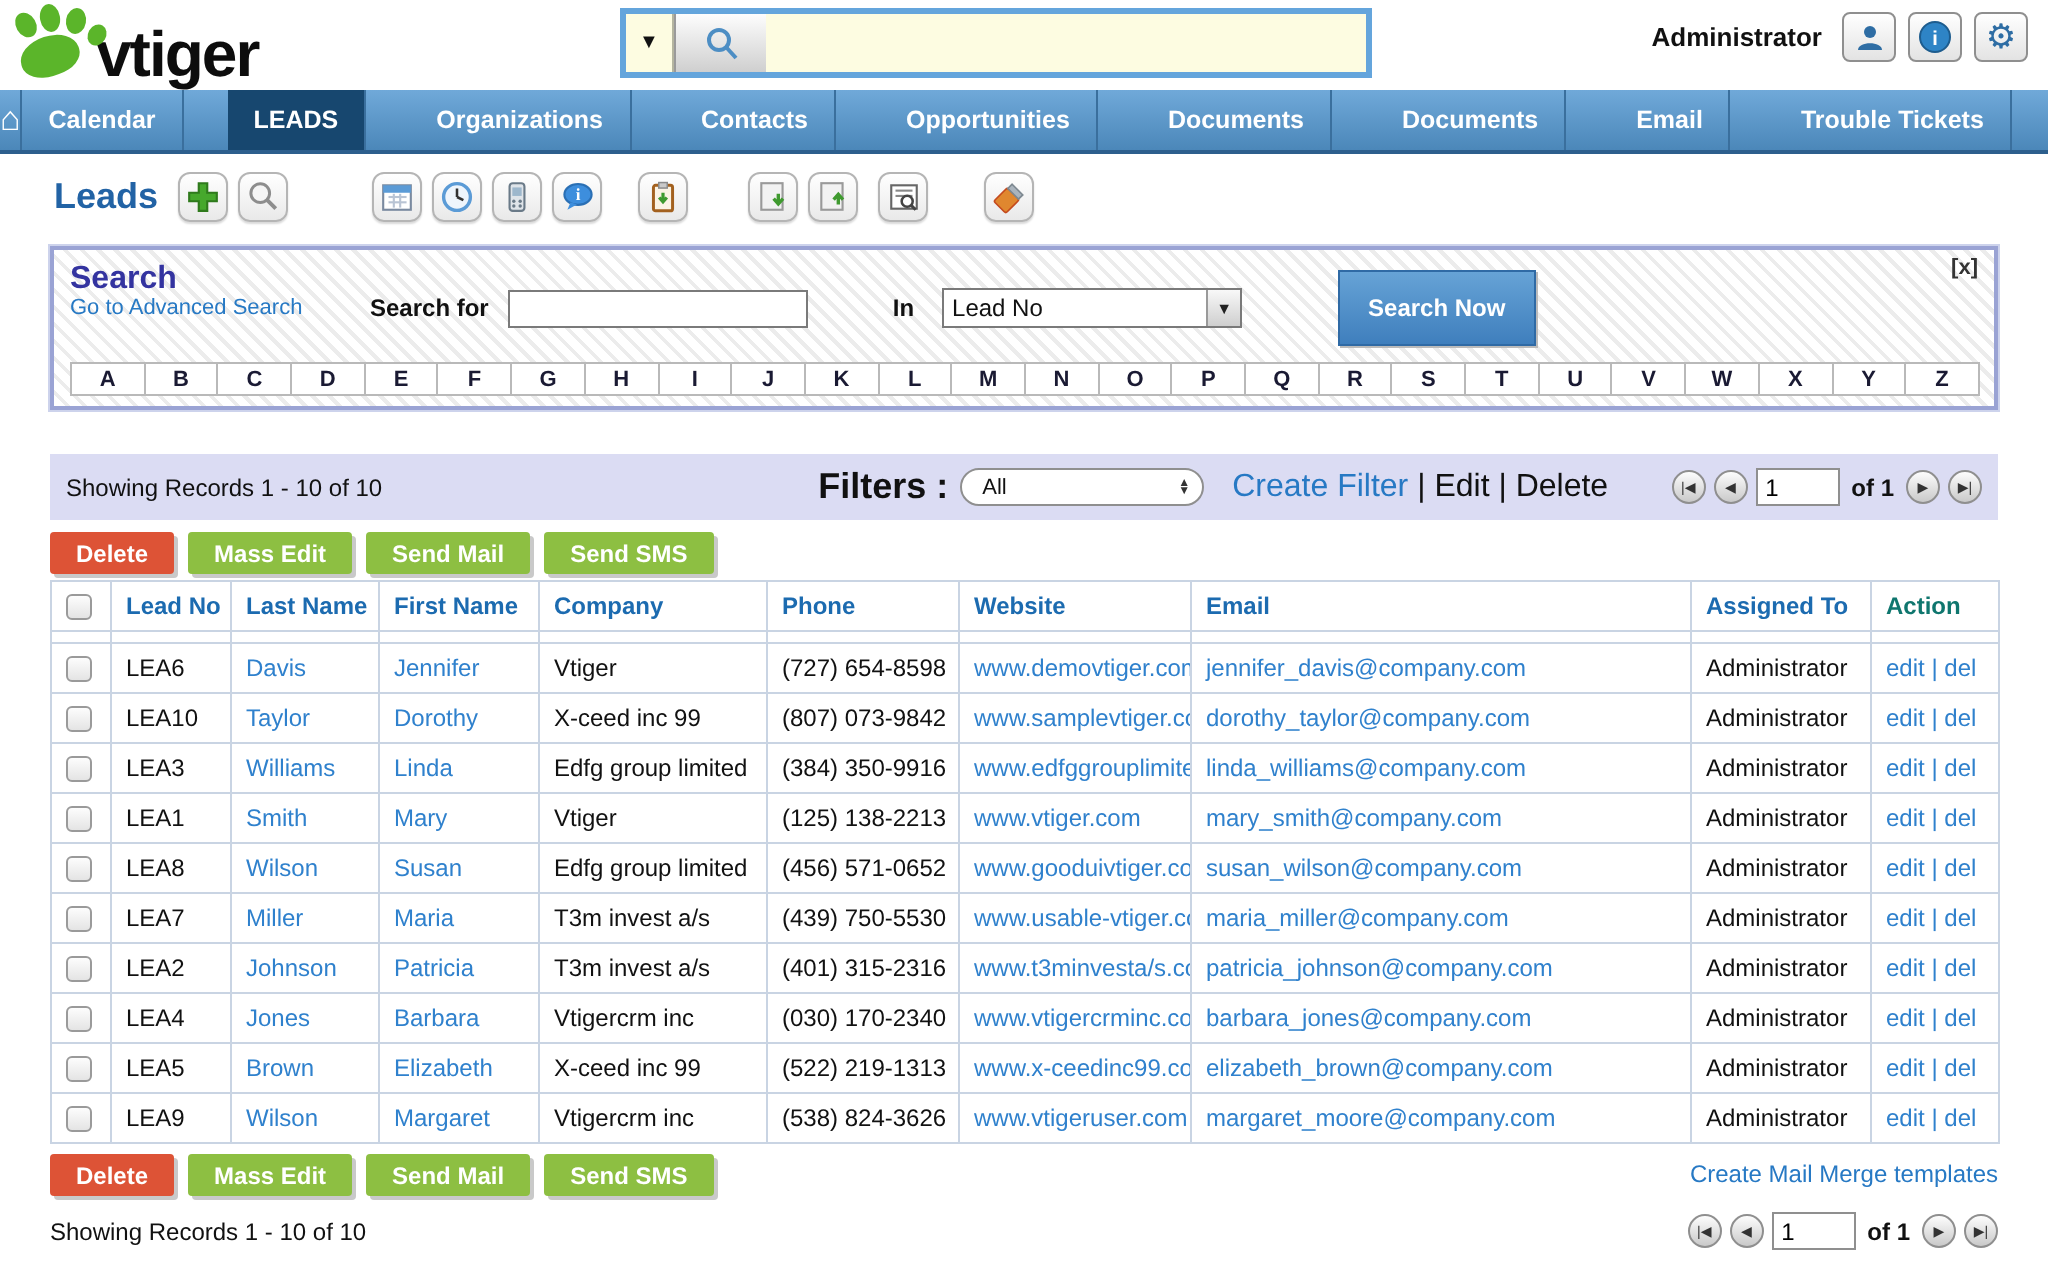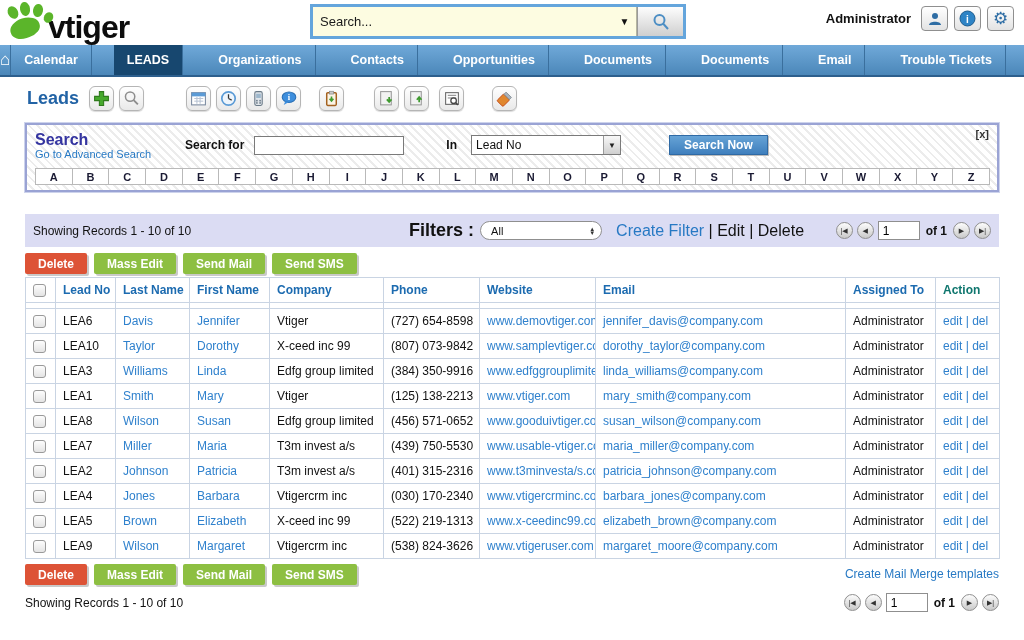--- a/index.html
+++ b/index.html
@@ -45,21 +45,21 @@
   .sp-row { display:flex; align-items:flex-start; }
   .sp-title-block { width:150px; }
   .sp-title { font-size:16px; font-weight:bold; color:#3434a0; line-height:17px; }
   .sp-adv { font-size:11px; color:#2779c4; cursor:pointer; }
   .sp-form { display:flex; align-items:center; margin-top:4px; }
   .sp-label { font-size:12px; font-weight:bold; color:#111; }
   .sp-input { width:150px; height:19px; border:1px solid #7a7a7a; background:#fff; margin-left:10px; }
   .sp-in-label { margin-left:42px; }
   .sp-select { width:150px; height:20px; border:1px solid #7a7a7a; background:#fff; margin-left:14px; display:flex; align-items:center; font-size:12px; color:#111; padding-left:4px; cursor:pointer; }
   .sp-select .dd { margin-left:auto; width:17px; height:18px; background:linear-gradient(#f8f8f8,#cfcfcf); border-left:1px solid #9a9a9a; display:flex; align-items:center; justify-content:center; font-size:8px; color:#222; }
-  .search-now { margin-left:48px; height:20px; padding:0 14px; background:linear-gradient(#66a3d6,#3f7fbd); border:1px solid #2f6aa5; color:#fff; font-size:12px; font-weight:bold; display:flex; align-items:center; cursor:pointer; box-shadow:1px 1px 0 #bbb; }
+  .search-now { margin-left:48px; height:38px; padding:0 14px; background:linear-gradient(#66a3d6,#3f7fbd); border:1px solid #2f6aa5; color:#fff; font-size:12px; font-weight:bold; display:flex; align-items:center; cursor:pointer; box-shadow:1px 1px 0 #bbb; }
   .sp-close { position:absolute; right:8px; top:3px; font-size:11px; font-weight:bold; color:#333; cursor:pointer; }
   .alpha-row { display:flex; margin-top:8px; }
   .alpha-cell { flex:1; height:17px; background:#fff; border:1px solid #b9b9b9; margin-right:-1px; display:flex; align-items:center; justify-content:center; font-size:11px; font-weight:bold; color:#1a1a33; cursor:pointer; }
 
   
   .filter-bar { margin:22px 25px 0 25px; height:33px; background:#dbdcf3; display:flex; align-items:center; padding:0 8px; }
   .showing { font-size:12px; color:#111; }
   .filters-label { font-size:18px; font-weight:bold; color:#111; margin-left:218px; }
   .pill-select { width:122px; height:19px; background:#fff; border:1px solid #8f8f8f; border-radius:10px; display:flex; align-items:center; font-size:11px; color:#111; padding:0 6px 0 10px; margin-left:6px; cursor:pointer; }
   .filter-links { font-size:16px; margin-left:14px; color:#111; }
@@ -103,21 +103,20 @@
     <div class="paw">
       <div class="pad"></div>
         <div class="t t1"></div>
         <div class="t t2"></div>
         <div class="t t3"></div>
         <div class="t t4"></div>
     </div>
     <div class="logo-text">vtiger</div>
   </div>
   <div class="searchbox">
-    <div class="sb-input">Search...</div>
     <div class="sb-arrow">▼</div>
     <div class="sb-btn">
       <span>
         <svg width="20" height="20" viewBox="0 0 20 20">
             <circle cx="8.5" cy="8" r="5" fill="none" stroke="#4d8ec4" stroke-width="2"></circle>
             <line x1="12" y1="11.5" x2="17" y2="17" stroke="#4d8ec4" stroke-width="2"></line>
           </svg>
       </span>
     </div>
   </div>

